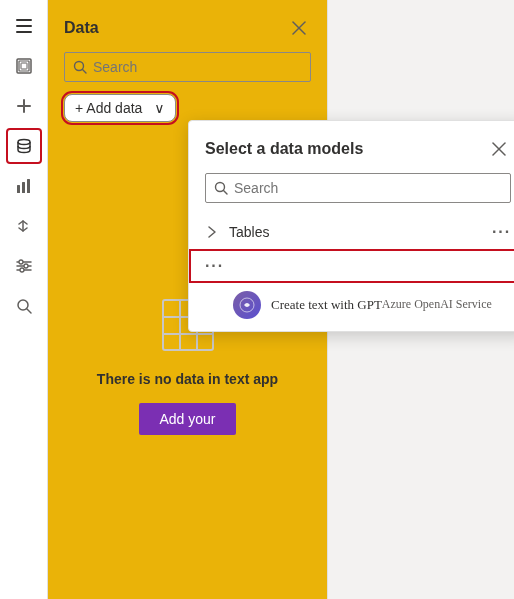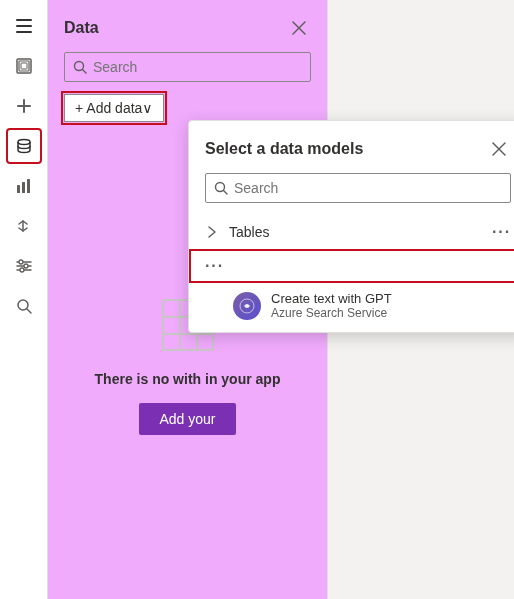--- a/index.html
+++ b/index.html
@@ -49,21 +49,21 @@
       background: #f3f2f1;
     }
 
     
     .data-panel {
       position: absolute;
       top: 0;
       left: 0;
       width: 280px;
       height: 100%;
-      background: #f0abfc;
+      background: #eab308;
       border-right: 1px solid #e0e0e0;
       display: flex;
       flex-direction: column;
     }
 
     .data-panel-header {
       display: flex;
       align-items: center;
       justify-content: space-between;
       padding: 16px 16px 8px 16px;
@@ -112,23 +112,23 @@
       flex-shrink: 0;
     }
 
     .add-data-btn-container {
       padding: 4px 16px 8px 16px;
     }
 
     .add-data-btn {
       display: inline-flex;
       align-items: center;
-      gap: 0;
+      gap: 12px;
       border: 1px solid #8a8886;
-      border-radius: 0;
+      border-radius: 8px;
       padding: 5px 10px;
       background: #fff;
       cursor: pointer;
       font-size: 14px;
       color: #323130;
       outline: 2px solid #c50f1f;
       outline-offset: 1px;
     }
 
     .empty-state {
@@ -266,21 +266,22 @@
       display: flex;
       align-items: center;
       justify-content: center;
       color: #fff;
       font-size: 11px;
       flex-shrink: 0;
     }
 
     .sds-sub-text {
       display: flex;
-      flex-direction: column;
+      flex-direction: row;
+      font-family: Liberation Serif, serif;
     }
 
     .sds-sub-title {
       font-size: 13px;
       color: #323130;
       font-weight: 500;
     }
 
     .sds-sub-subtitle {
       font-size: 12px;
@@ -394,21 +395,21 @@
     </div>
 
     <div class="empty-state">
       <svg class="grid-icon" viewBox="0 0 60 60">
         <rect x="5" y="5" width="50" height="50" rx="2" fill="none" stroke="#c8c6c4" stroke-width="2"></rect>
         <line x1="5" y1="22" x2="55" y2="22" stroke="#c8c6c4" stroke-width="2"></line>
         <line x1="5" y1="39" x2="55" y2="39" stroke="#c8c6c4" stroke-width="2"></line>
         <line x1="22" y1="5" x2="22" y2="55" stroke="#c8c6c4" stroke-width="2"></line>
         <line x1="39" y1="5" x2="39" y2="55" stroke="#c8c6c4" stroke-width="2"></line>
       </svg>
-      <span class="empty-text">There is no with in your app</span>
+      <span class="empty-text">There is no data in text app</span>
       <button class="add-data-primary-btn">Add your</button>
     </div>
   </div>
 
   <div class="select-datasource">
     <div class="sds-header">
       <span class="sds-title">Select a data models</span>
       <div class="close-btn">
         <svg width="14" height="14" viewBox="0 0 14 14">
           <line x1="1" y1="1" x2="13" y2="13" stroke="#605e5c" stroke-width="1.5" stroke-linecap="round"></line>
@@ -443,19 +444,19 @@
 
       <div class="sds-sub-item">
         <div class="sds-sub-icon">
           <svg width="16" height="16" viewBox="0 0 16 16">
             <circle cx="8" cy="8" r="7" fill="none" stroke="rgba(255,255,255,0.6)" stroke-width="1"></circle>
             <path d="M5 8 Q8 4 11 8 Q8 12 5 8Z" fill="white" opacity="0.9"></path>
           </svg>
         </div>
         <div class="sds-sub-text">
           <span class="sds-sub-title">Create text with GPT</span>
-          <span class="sds-sub-subtitle">Azure Search Service</span>
+          <span class="sds-sub-subtitle">Azure OpenAI Service</span>
         </div>
       </div>
     </div>
   </div>
 
 </div>
 
 </body></html>

